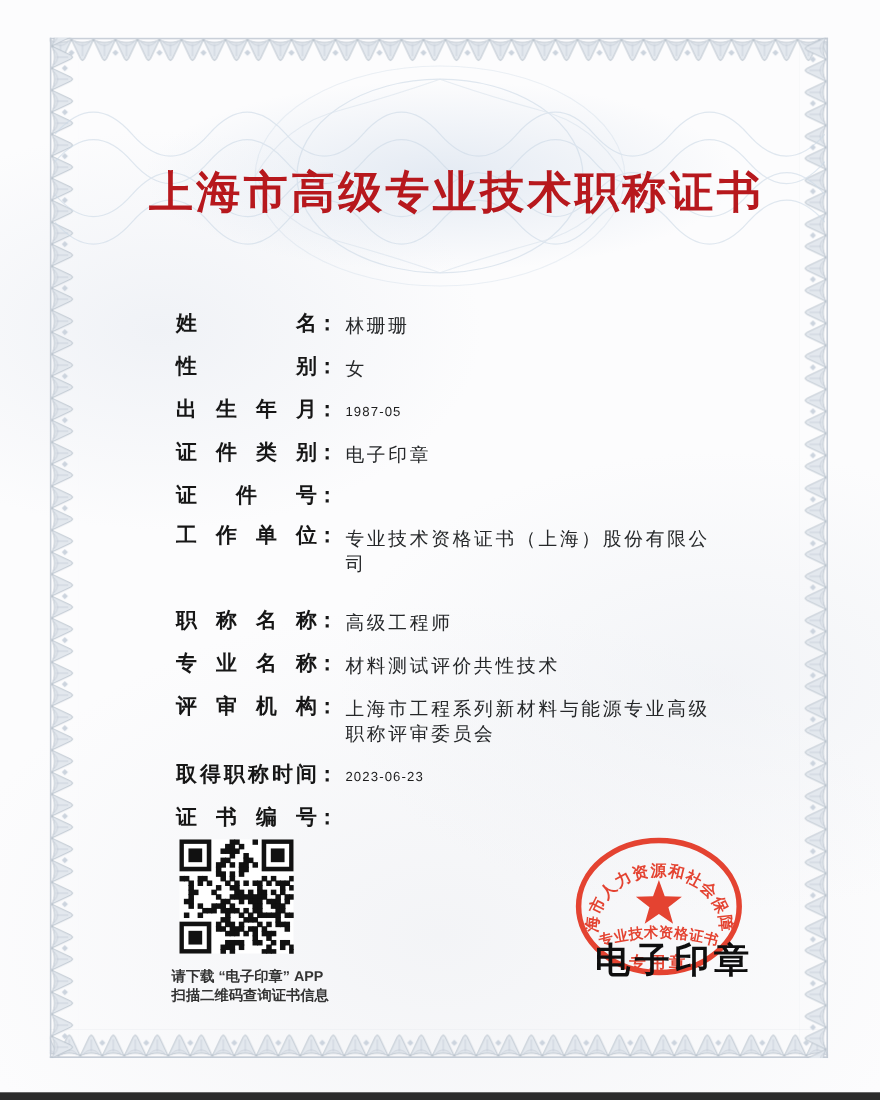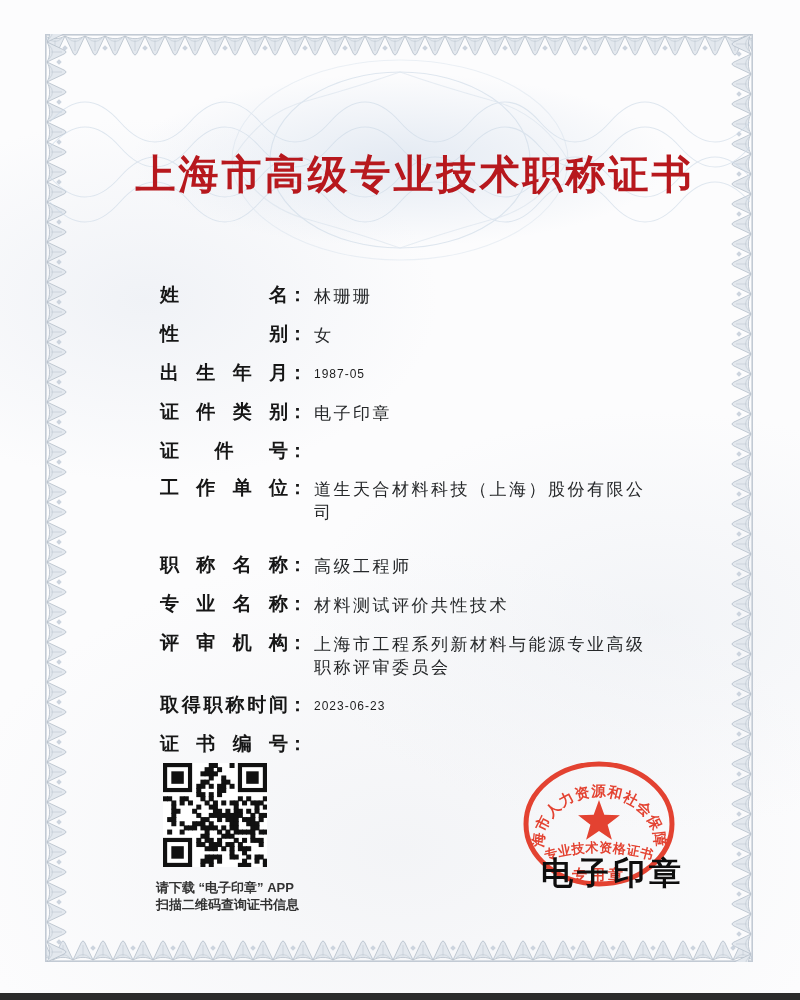--- a/index.html
+++ b/index.html
@@ -146,21 +146,21 @@
     </div>
 
     <div class="field-row">
       <span class="lbl">
             <span>工</span>
             <span>作</span>
             <span>单</span>
             <span>位</span>
           </span>
       <span class="colon">：</span>
-      <span class="val cjk">道生天合材料科技（上海）股份有限公司</span>
+      <span class="val cjk">专业技术资格证书（上海）股份有限公司</span>
     </div>
   </div>
     <div class="section s2">
     <div class="field-row">
       <span class="lbl">
             <span>职</span>
             <span>称</span>
             <span>名</span>
             <span>称</span>
           </span>

